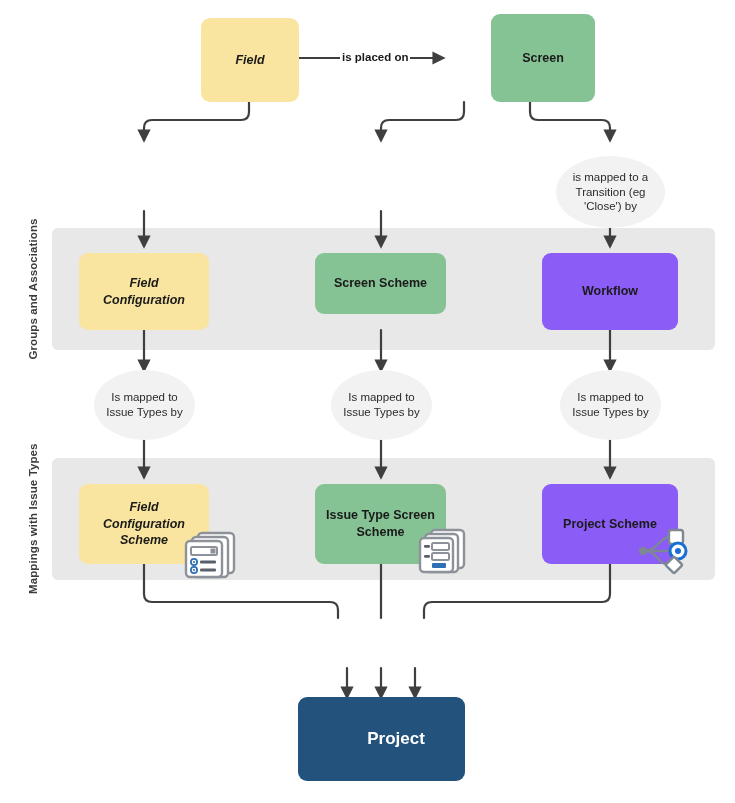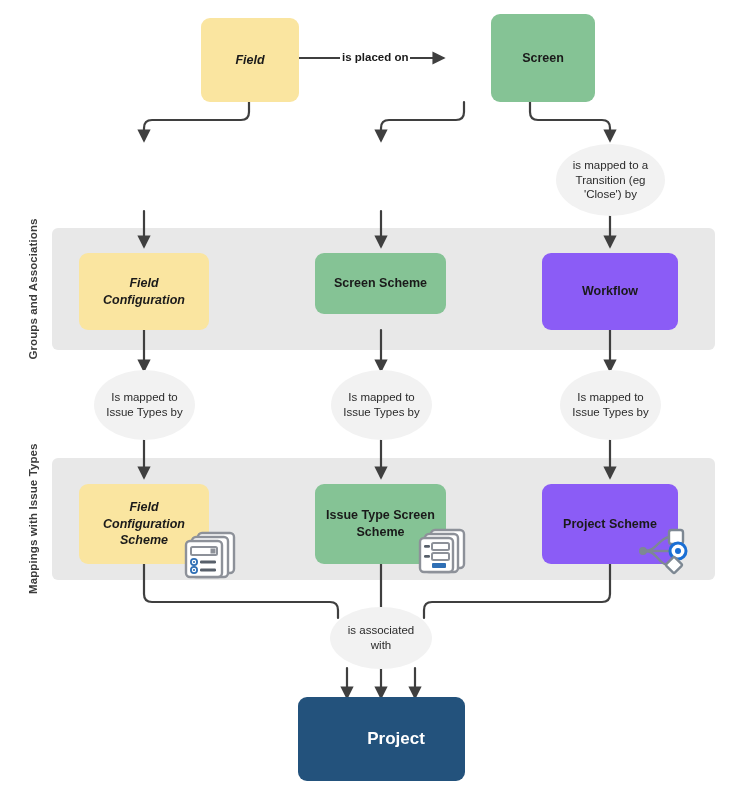--- a/index.html
+++ b/index.html
@@ -131,21 +131,21 @@
       <path d="M 347 668 L 347 697" marker-end="url(#arrow)"></path>
       <path d="M 381 668 L 381 697" marker-end="url(#arrow)"></path>
       <path d="M 415 668 L 415 697" marker-end="url(#arrow)"></path>
     </g>
   </svg>
 
   <div class="node yellow" style="left:201px; top:18px; width:98px; height:84px;">Field</div>
   <div class="node green" style="left:443px; top:14px; width:104px; height:88px;margin-left:48px;">Screen</div>
   <div class="edge-label" style="left:340px; top:51px;">is placed on</div>
 
-  <div class="ellipse" style="left:556px; top:144px; width:109px; height:72px;">is mapped to a
+  <div class="ellipse" style="left:556px; top:156px; width:109px; height:72px;">is mapped to a
 Transition (eg
 'Close') by</div>
 
   <div class="node yellow" style="left:79px; top:253px; width:130px; height:77px;">Field Configuration</div>
   <div class="node green" style="left:315px; top:253px; width:131px; height:61px;">Screen Scheme</div>
   <div class="node slate" style="left:542px; top:253px; width:136px; height:77px;">Workflow</div>
 
   <div class="ellipse" style="left:94px; top:370px; width:101px; height:70px;">Is mapped to
 Issue Types by</div>
   <div class="ellipse" style="left:331px; top:370px; width:101px; height:70px;">Is mapped to
@@ -194,18 +194,16 @@
       <path d="M 10 24 C 22 24 26 24 38 24" fill="none" stroke="#7d8893" stroke-width="2.4"></path>
       <path d="M 10 24 C 22 24 24 38 33 38" fill="none" stroke="#7d8893" stroke-width="2.4"></path>
       <circle cx="8" cy="24" r="4" fill="#7d8893"></circle>
       <rect x="34" y="3" width="14" height="14" rx="2.5" fill="#ffffff" stroke="#7d8893" stroke-width="2.4"></rect>
       <circle cx="43" cy="24" r="8" fill="#ffffff" stroke="#1a6fd4" stroke-width="3"></circle>
       <circle cx="43" cy="24" r="3" fill="#1a6fd4"></circle>
       <rect x="33" y="32" width="12" height="12" rx="1.5" transform="rotate(45 39 38)" fill="#ffffff" stroke="#7d8893" stroke-width="2.4"></rect>
     </svg>
   </div>
 
-  <div class="ellipse" style="left:330px; top:607px; width:102px; height:62px;">is associated
-with</div>
 
   <div class="node navy" style="left:298px; top:697px; width:167px; height:84px;">Project</div>
 
 </div>
 
 </body></html>

